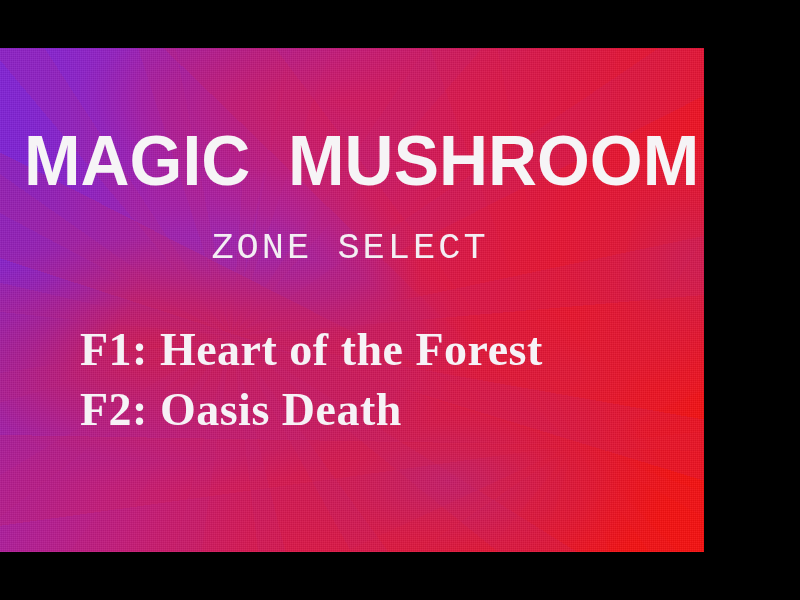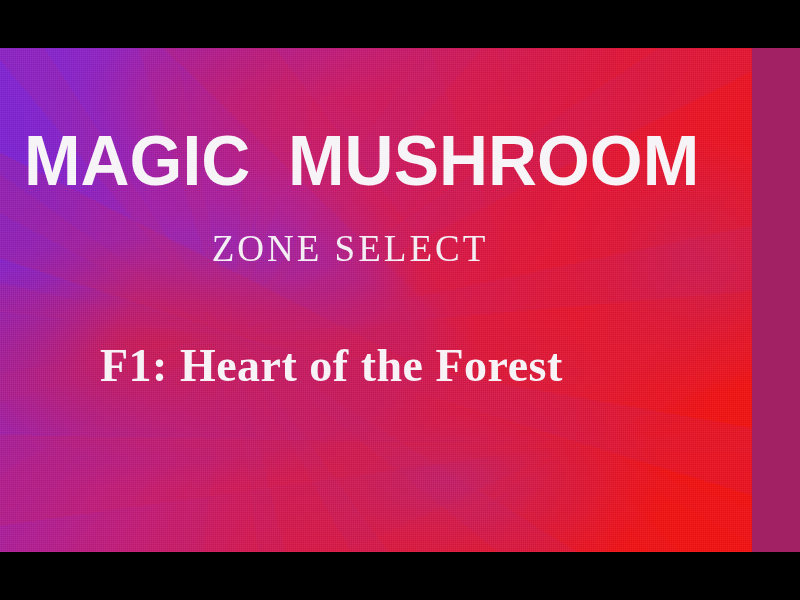--- a/index.html
+++ b/index.html
@@ -10,21 +10,21 @@
   }
   body {
     width: 800px;
     height: 600px;
     overflow: hidden;
     font-family: "Liberation Sans", sans-serif;
   }
 
   #screen {
     position: relative;
-    width: 800px;
+    width: 704px;
     height: 600px;
     background: #0f172a;
     overflow: hidden;
   }
 
   
   .letterbox {
     position: absolute;
     left: 0;
     width: 800px;
@@ -176,33 +176,32 @@
     transform-origin: left center;
   }
 
   #zone-select-label {
     position: absolute;
     left: 0;
     top: 182px;
     width: 700px;
     text-align: center;
     color: #f3eef3;
-    font-family: Liberation Serif, serif;
+    font-family: Liberation Mono, monospace;
     font-weight: normal;
     font-size: 37px;
     line-height: 37px;
     letter-spacing: 3px;
   }
 
   #zone-menu {
     position: absolute;
     left: 80px;
-    top: 288px;
+    top: 272px;
     width: 620px;
-    margin-left: 20px;
   }
 
   .zone-menu-item {
     color: #f6f2f6;
     font-family: "Liberation Serif", serif;
     font-weight: bold;
     font-size: 46px;
     line-height: 60px;
     height: 60px;
     white-space: pre;
@@ -226,20 +225,21 @@
   <div id="side-strip"></div>
 
   <div id="content">
 
     <div id="game-title">MAGIC  MUSHROOM</div>
 
     <div id="zone-select-label">ZONE SELECT</div>
 
     <div id="zone-menu">
       <div class="zone-menu-item">F1: Heart of the Forest</div>
+      <div class="zone-menu-item">F2: Oasis Death</div>
     </div>
 
   </div>
 
   <div class="letterbox" id="letterbox-top"></div>
   <div class="letterbox" id="letterbox-bottom"></div>
 
 </div>
 
 </body></html>

